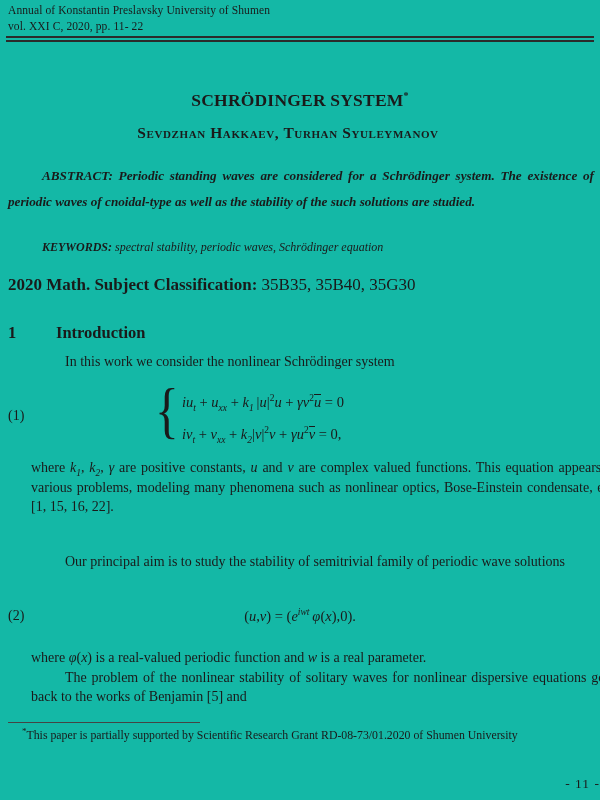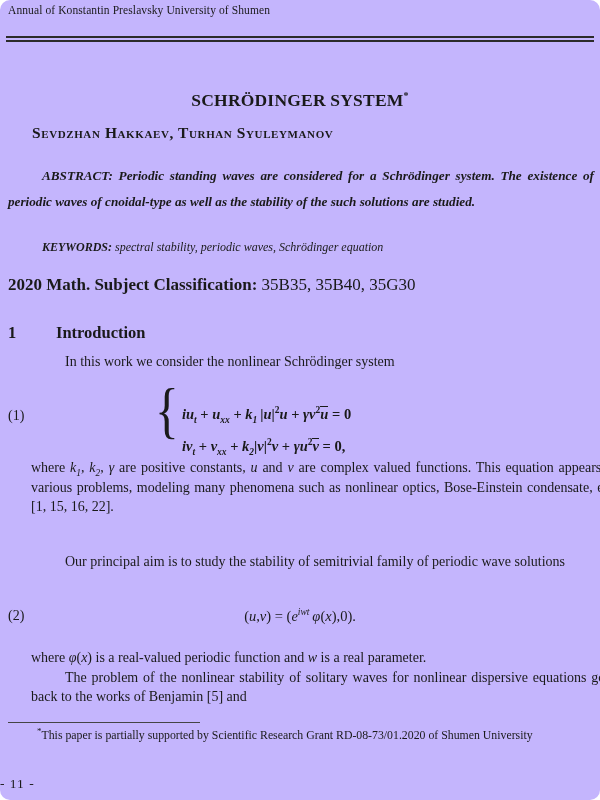--- a/index.html
+++ b/index.html
@@ -4,26 +4,25 @@
 <style>
   html, body {
     margin: 0;
     padding: 0;
     background: #ffffff;
   }
   .page {
     position: relative;
     width: 600px;
     height: 800px;
-    background: #c4b5fd;
+    background: #14b8a6;
     color: #1a1a1a;
     font-family: "Liberation Serif", "DejaVu Serif", serif;
     overflow: hidden;
     box-sizing: border-box;
-    border-radius: 10px;
   }
 
   
   .journal-head {
     position: absolute;
     left: 8px;
     top: 2px;
     width: 584px;
     font-size: 11.5px;
     line-height: 16px;
@@ -61,23 +60,24 @@
   }
   .title sup {
     font-size: 10px;
     font-weight: bold;
     vertical-align: super;
     line-height: 0;
   }
 
   .authors {
     position: absolute;
-    left: 32px;
+    left: 18px;
     top: 124px;
     width: 540px;
+    text-align: center;
     font-weight: bold;
     font-size: 15.5px;
     font-variant: small-caps;
     letter-spacing: 0.6px;
   }
 
   
   .abstract {
     position: absolute;
     left: 8px;
@@ -182,23 +182,22 @@
     left: 152px;
     top: -8px;
     font-size: 62px;
     line-height: 64px;
     font-weight: 300;
     transform: scaleX(0.8);
   }
   .eq1 .lines {
     position: absolute;
     left: 182px;
-    top: 12px;
+    top: 0;
     font-size: 14.5px;
-    font-weight: bold;
   }
   .eq1 .lines .row {
     height: 32px;
     line-height: 32px;
     white-space: nowrap;
   }
 
   
   .eq2 {
     position: absolute;
@@ -227,47 +226,48 @@
   .fn-rule {
     position: absolute;
     left: 8px;
     top: 722px;
     width: 192px;
     height: 1px;
     background: #444;
   }
   .footnote {
     position: absolute;
-    left: 15px;
+    left: 0;
     top: 727px;
     width: 586px;
     font-size: 11.8px;
     line-height: 16px;
     text-align: justify;
     text-indent: 22px;
   }
   .footnote sup { font-size: 9px; line-height: 0; vertical-align: super; }
 
   .page-number {
     position: absolute;
     left: 0;
     top: 776px;
     width: 600px;
-    text-align: left;
+    text-align: right;
     font-size: 13.5px;
     letter-spacing: 1px;
   }
 </style>
 </head>
 <body>
 
 <div class="page">
 
   <div class="journal-head">
     <div>Annual of Konstantin Preslavsky University of Shumen</div>
+    <div>vol. XXI C, 2020, pp. 11- 22</div>
   </div>
 
   <div class="head-rules">
     <div class="rule-a"></div>
     <div class="rule-b"></div>
   </div>
 
   <div class="title">
     <br>
     <span>SCHRÖDINGER SYSTEM</span><sup>*</sup>

